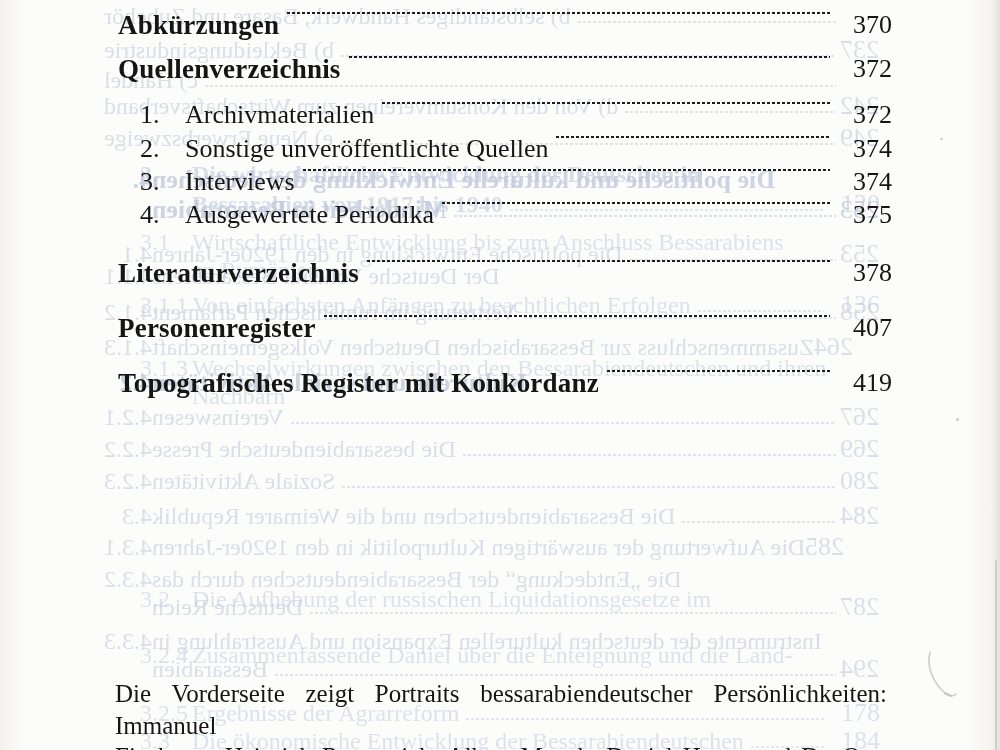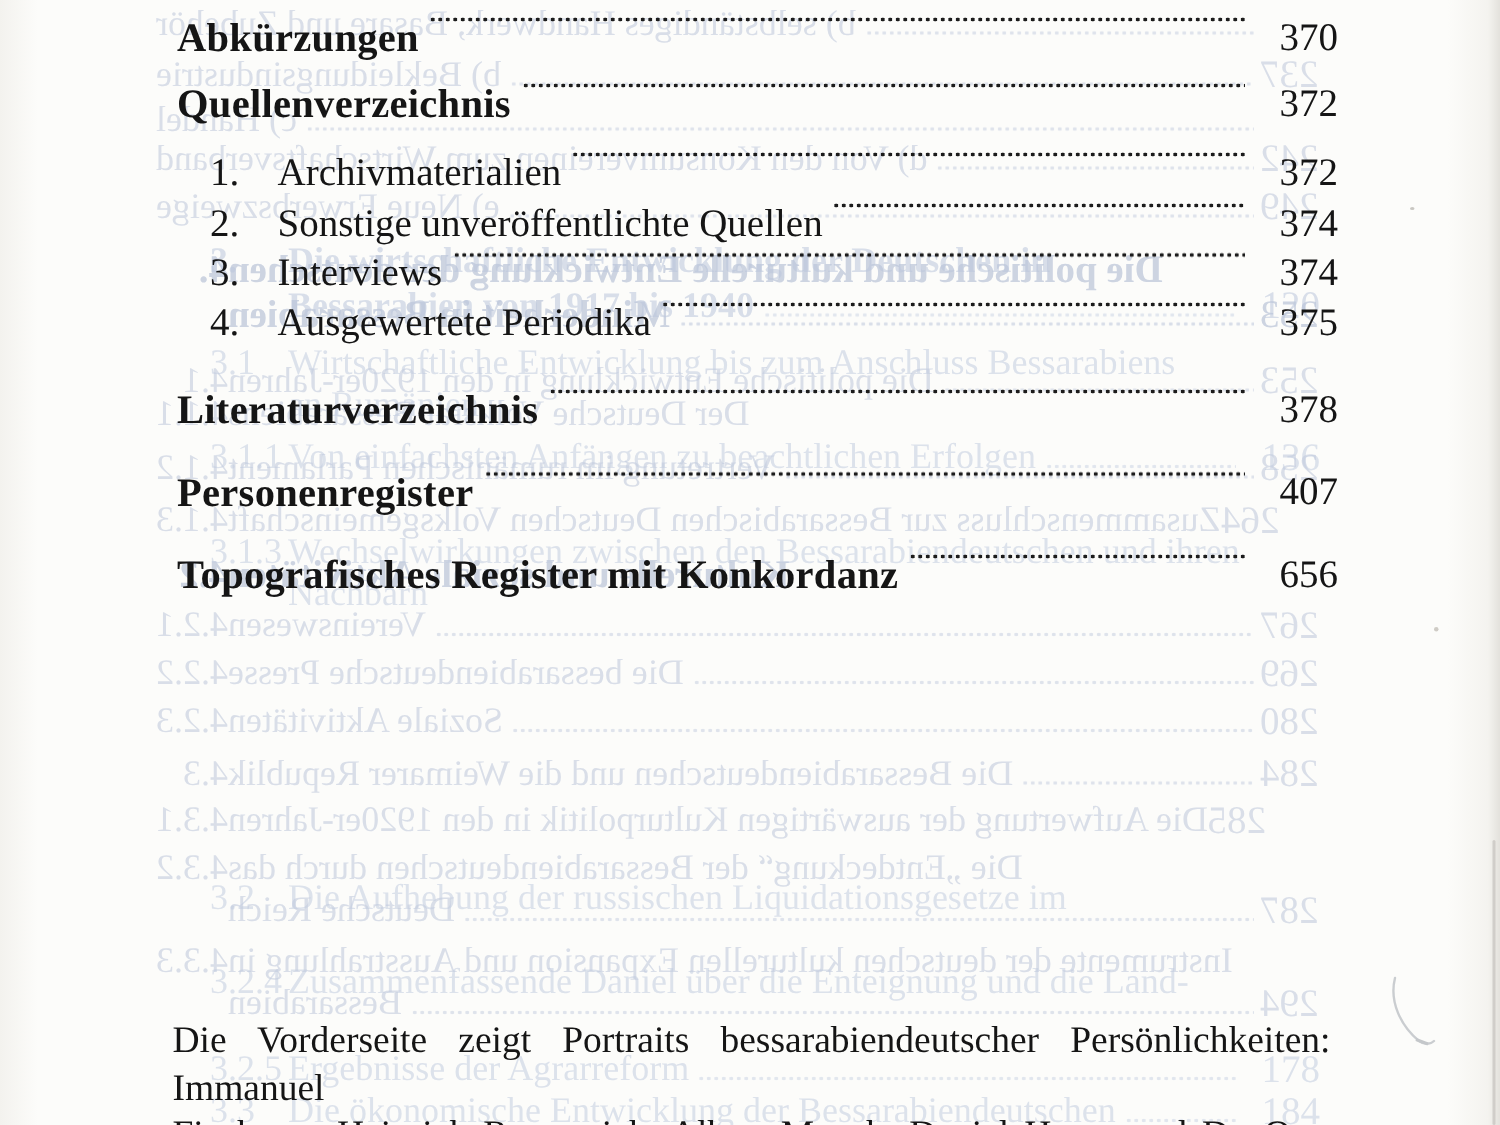--- a/index.html
+++ b/index.html
@@ -252,21 +252,21 @@
       <span class="pg">378</span>
     </div>
   <div class="toc-row" style="top:313px">
       <span class="lbl b">Personenregister</span>
       <span class="leader"></span>
       <span class="pg">407</span>
     </div>
   <div class="toc-row" style="top:368px">
       <span class="lbl b">Topografisches Register mit Konkordanz</span>
       <span class="leader"></span>
-      <span class="pg">656</span>
+      <span class="pg">419</span>
     </div>
 
   <div class="caption">
     <div class="cap-line">Die Vorderseite zeigt Portraits bessarabiendeutscher Persönlichkeiten: Immanuel</div>
     <div class="cap-line">Fiechtner, Heinrich Roemmich, Albert Mauch, Daniel Haase und Dr. Otto Broneske.</div>
   </div>
 
   <div class="edge-line"></div>
   <svg class="scratch" width="50" height="60" viewBox="0 0 50 60">
       <path d="M14 2 C 10 18, 18 34, 30 44 C 34 47, 38 46, 40 44" fill="none" stroke="#9aa0a8" stroke-width="1.6" stroke-linecap="round"></path>

